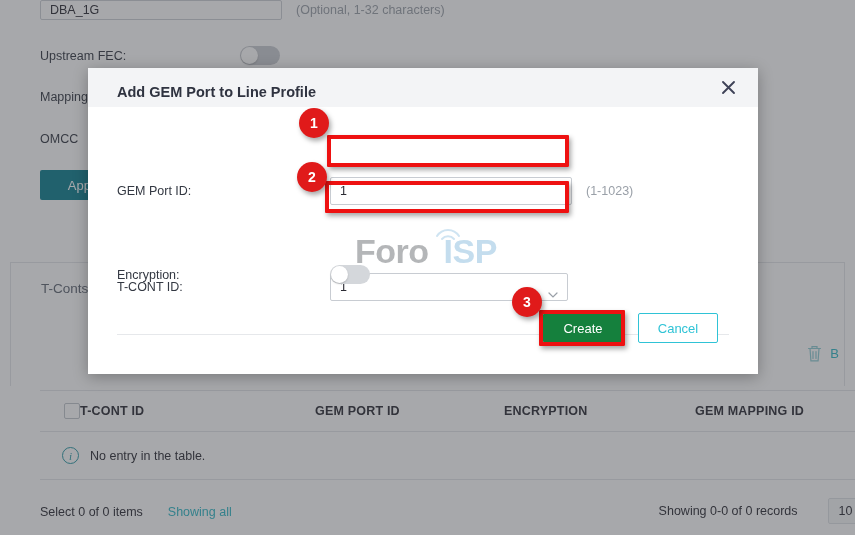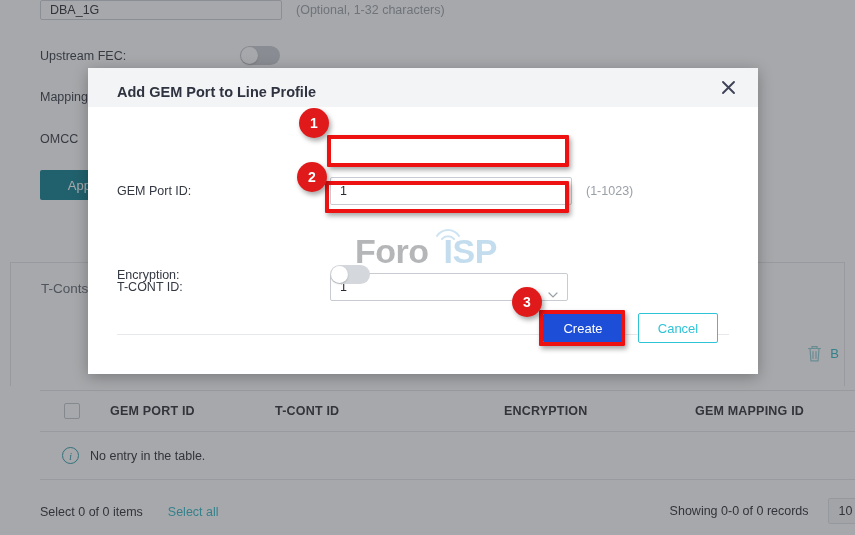--- a/index.html
+++ b/index.html
@@ -149,21 +149,21 @@
   .table-footer {
     position: absolute;
     left: 40px; top: 498px;
     width: 815px; height: 28px;
     display: flex; align-items: center;
     font-size: 12.5px; color: #2b2b33;
   }
   .link-teal { color: #2fb8c6; cursor: pointer; }
   .footer-right {
     position: absolute; right: 0; top: 0;
-    display: flex; align-items: center; gap: 19px;
+    display: flex; align-items: center; gap: 30px;
   }
   .page-size {
     border: 1px solid #dfe2e6;
     background: #f6f7f8;
     height: 26px;
     padding: 0 10px;
     line-height: 24px;
     font-size: 12.5px;
     color: #2b2b33;
     border-radius: 2px;
@@ -242,21 +242,21 @@
   .modal-sep {
     position: absolute;
     left: 29px; top: 227px;
     width: 612px; height: 1px;
     background: #e6e8eb;
   }
   .btn-create {
     position: absolute;
     left: 543px; top: 313px;
     width: 80px; height: 30px;
-    background: #1d4ed8;
+    background: #15803d;
     color: #ffffff;
     border: none; border-radius: 2px;
     font-size: 13px; cursor: pointer;
     font-family: "Liberation Sans", sans-serif;
   }
   .btn-cancel {
     position: absolute;
     left: 638px; top: 313px;
     width: 80px; height: 30px;
     background: #ffffff;
@@ -342,34 +342,34 @@
           <path d="M2.5 4.5h12M6 4.5V2.6h5V4.5M4 4.5l.9 12.4h7.2L13 4.5M7 7.5v7M10 7.5v7" stroke="#8fcdd4" stroke-width="1.2" fill="none" stroke-linecap="round"></path>
         </svg>
       </span>
       <span>B</span>
     </div>
   </div>
 
   <div class="data-table">
     <div class="th-row">
       <span class="cb" style="margin-left:24px;"></span>
+      <span class="th" style="width:205px;">T-CONT ID</span>
       <span class="th" style="margin-left:30px; width:165px;">GEM PORT ID</span>
-      <span class="th" style="width:205px;">T-CONT ID</span>
       <span class="th" style="width:215px;padding-left:24px;">ENCRYPTION</span>
       <span class="th">GEM MAPPING ID</span>
     </div>
     <div class="empty-row">
       <span class="info-icon">i</span>
       <span class="empty-text">No entry in the table.</span>
     </div>
   </div>
 
   <div class="table-footer">
     <span>Select 0 of 0 items</span>
-    <span class="link-teal" style="margin-left:25px;">Select all</span>
+    <span class="link-teal" style="margin-left:25px;">Showing all</span>
     <span class="footer-right">
       <span>Showing 0-0 of 0 records</span>
       <span class="page-size" style="margin-right:-46px;">10 Items/</span>
     </span>
   </div>
 
 </div>
 
 <div id="dim-overlay"></div>
 

